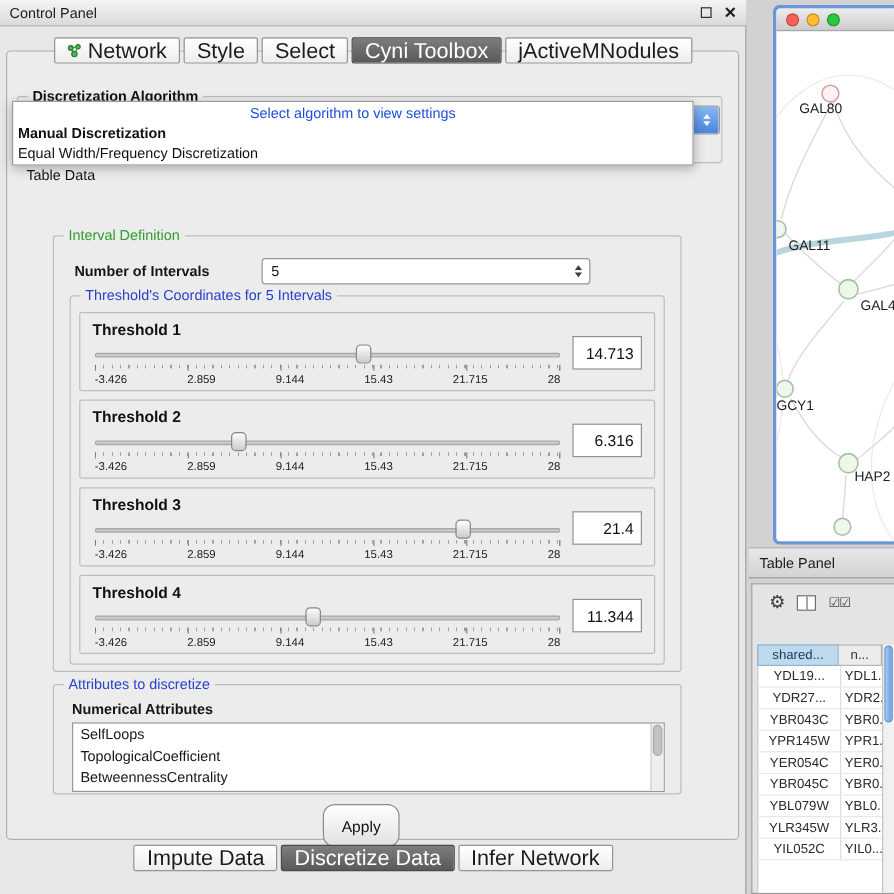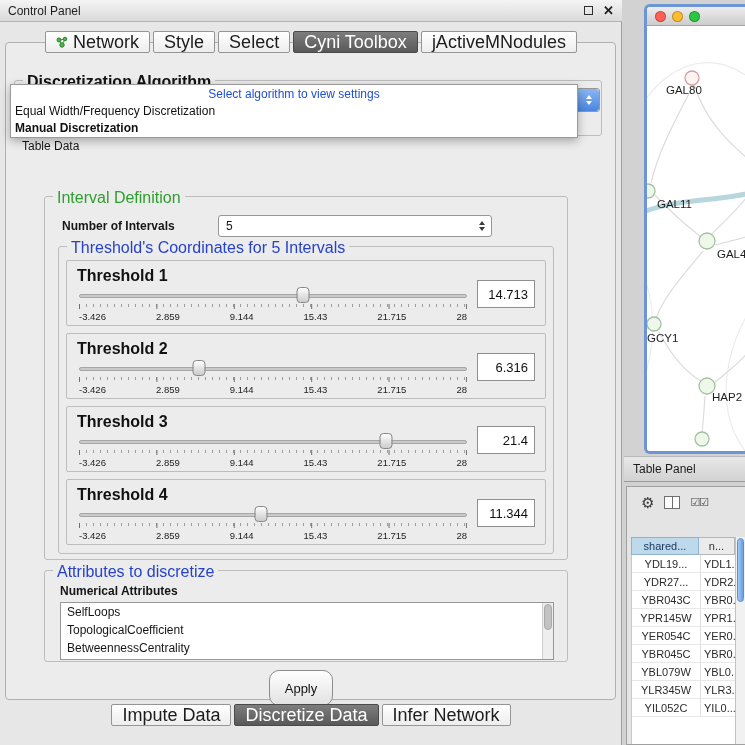--- a/index.html
+++ b/index.html
@@ -26,21 +26,21 @@
     background:linear-gradient(#ffffff,#ededed); color:#1c1c1c; font-size:18px;
     display:flex; align-items:center; gap:5px; white-space:nowrap; }
   .tab.selected { background:linear-gradient(#7d7d7d,#595959); color:#fff; border-color:#4a4a4a; }
 
   .content-panel { position:absolute; left:5px; top:42px; width:611px; height:658px;
     border:1px solid #b0b0b0; border-radius:4px; background:#ececec; }
 
   
   .group { position:absolute; border:1px solid #bdbdbd; border-radius:3px; }
   .group .legend { position:absolute; top:-8px; left:8px; background:#ececec; padding:0 4px;
-    font-size:16px; white-space:nowrap; }
+    font-size:12px; white-space:nowrap; }
   .legend.bold { font-weight:bold; color:#111; }
   .legend.green { color:#2e9e2e; }
   .legend.blue { color:#2742c8; }
 
   
   .combo { position:absolute; background:#fff; border:1px solid #979797; border-radius:3px;
     display:flex; align-items:center; padding:0 0 0 7px; font-size:12px; color:#161616; overflow:hidden; }
   .stepper { margin-left:auto; display:flex; flex-direction:column; align-items:center;
     justify-content:center; gap:2px; padding:0 6px; }
   .arr-up { width:0; height:0; border-left:3.5px solid transparent; border-right:3.5px solid transparent;
@@ -61,21 +61,21 @@
   .popup-opt { height:17px; line-height:17px; padding-left:4px; font-size:12px; color:#111; }
   .popup-opt.bold { font-weight:bold; }
 
   .plain-label { position:absolute; font-size:12px; color:#161616; }
   .plain-label.bold { font-weight:bold; }
 
   
   #thresholds-container { position:absolute; left:66px; top:260px; width:480px; }
   .threshold-box { position:relative; height:66px; border:1px solid #bdbdbd; border-radius:2px;
     margin-bottom:7px; background:#ececec; }
-  .t-label { position:absolute; left:10px; top:6px; font-weight:bold; font-size:16px; }
+  .t-label { position:absolute; left:10px; top:6px; font-weight:bold; font-size:13px; }
   .slider { position:absolute; left:12px; top:24px; width:388px; height:40px; }
   .track { position:absolute; left:0; right:0; top:9px; height:4px; background:#c9c9c9;
     border:1px solid #a6a6a6; border-radius:2px; }
   .thumb { position:absolute; top:2px; width:13px; height:16px;
     background:linear-gradient(#fdfdfd,#cccccc); border:1px solid #878787; border-radius:4px;
     transform:translateX(-50%); z-index:2; }
   .ticks { position:absolute; left:0; right:0; top:19px; height:5px;
     border-right:1px solid #777;
     background-image:
       linear-gradient(90deg,#6f6f6f 0 1px,transparent 1px),
@@ -186,22 +186,22 @@
     <div class="combo" style="left:22px; top:88px; width:578px; height:24px;">
       <span></span>
       <span class="blue-cap">
         <span class="arr-up"></span>
           <span class="arr-down"></span>
       </span>
     </div>
 
     <div class="popup">
       <div class="popup-header">Select algorithm to view settings</div>
+      <div class="popup-opt bold">Manual Discretization</div>
       <div class="popup-opt">Equal Width/Frequency Discretization</div>
-      <div class="popup-opt bold">Manual Discretization</div>
     </div>
 
     <span class="plain-label" style="left:22px; top:139px;">Table Data</span>
 
     <div class="group" style="left:44px; top:196px; width:524px; height:364px;">
       <span class="legend green">Interval Definition</span>
     </div>
     <span class="plain-label bold" style="left:62px; top:219px;">Number of Intervals</span>
     <div class="combo" style="left:218px; top:215px; width:274px; height:22px;">
       <span>5</span>

